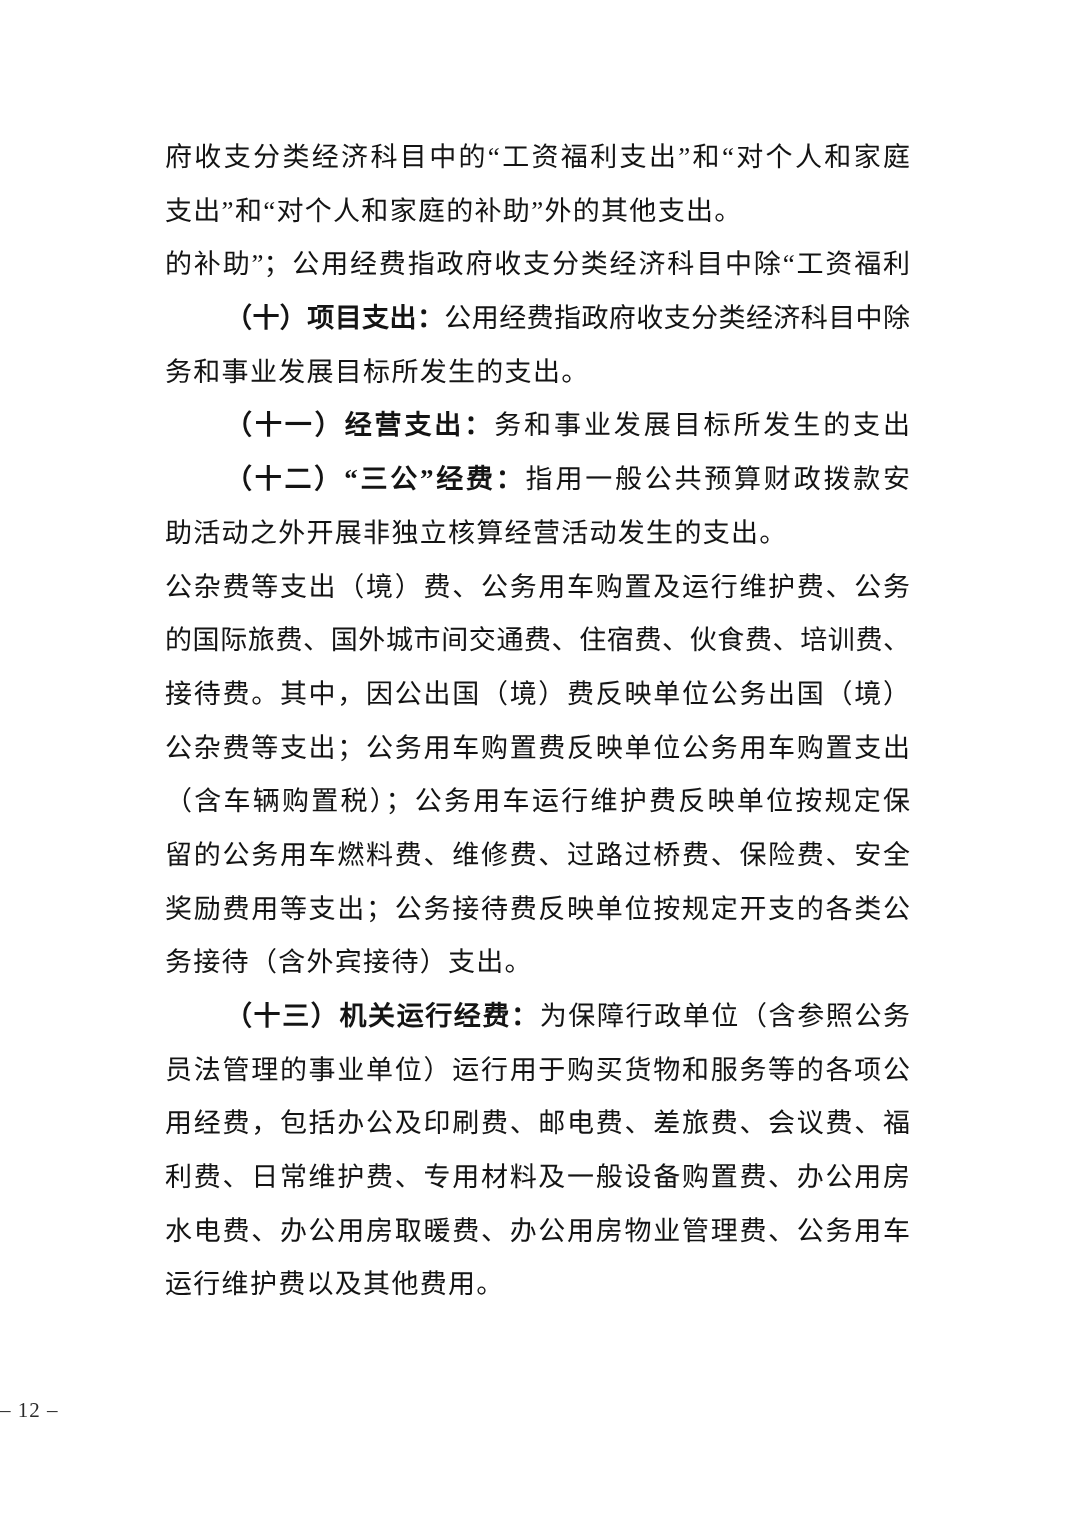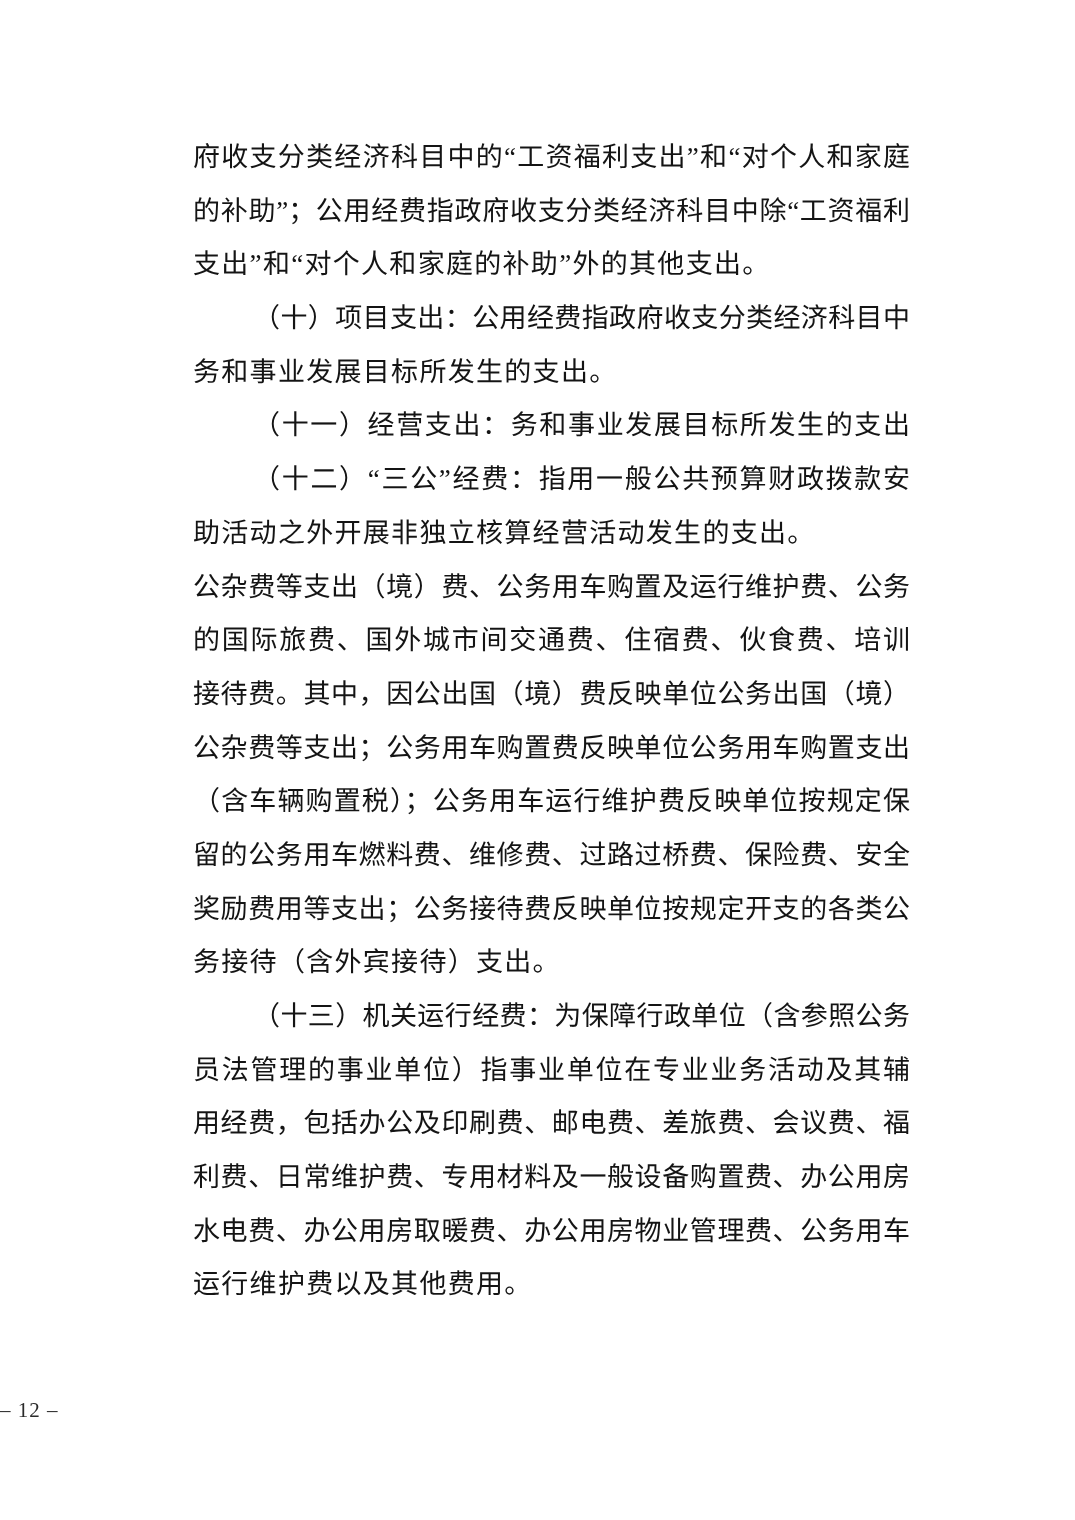--- a/index.html
+++ b/index.html
@@ -41,61 +41,60 @@
   
   .end {
     text-align: left;
     letter-spacing: 1.3px;
   }
   .indent {
     padding-left: 60px;
     width: 685px;
   }
   .term {
-    font-weight: 400;
-    margin-left: 28px;
+    font-weight: 700;
   }
   .footer {
     position: absolute;
     left: 0;
     top: 1398px;
     width: 1075px;
     font-size: 21px;
     letter-spacing: 1px;
     color: #2a2a2a;
   }
 </style>
 </head>
 <body>
 
 <div class="page">
   <div class="content">
 
     <div class="line jl"><span class="term"></span><span>府收支分类经济科目中的“工资福利支出”和“对个人和家庭</span></div>
+    <div class="line end"><span class="term"></span><span>支出”和“对个人和家庭的补助”外的其他支出。</span></div>
     <div class="line jl"><span class="term"></span><span>的补助”；公用经费指政府收支分类经济科目中除“工资福利</span></div>
-    <div class="line end"><span class="term"></span><span>支出”和“对个人和家庭的补助”外的其他支出。</span></div>
 
     <div class="line jl indent"><span class="term">（十）项目支出：</span><span>公用经费指政府收支分类经济科目中除</span></div>
     <div class="line end"><span class="term"></span><span>务和事业发展目标所发生的支出。</span></div>
 
     <div class="line jl indent"><span class="term">（十一）经营支出：</span><span>务和事业发展目标所发生的支出</span></div>
     <div class="line jl indent"><span class="term">（十二）“三公”经费：</span><span>指用一般公共预算财政拨款安</span></div>
 
     <div class="line end"><span class="term"></span><span>助活动之外开展非独立核算经营活动发生的支出。</span></div>
     <div class="line jl"><span class="term"></span><span>公杂费等支出（境）费、公务用车购置及运行维护费、公务</span></div>
     <div class="line jl"><span class="term"></span><span>的国际旅费、国外城市间交通费、住宿费、伙食费、培训费、</span></div>
     <div class="line jl"><span class="term"></span><span>接待费。其中，因公出国（境）费反映单位公务出国（境）</span></div>
     <div class="line jl"><span class="term"></span><span>公杂费等支出；公务用车购置费反映单位公务用车购置支出</span></div>
     <div class="line jl"><span class="term"></span><span>（含车辆购置税）；公务用车运行维护费反映单位按规定保</span></div>
     <div class="line jl"><span class="term"></span><span>留的公务用车燃料费、维修费、过路过桥费、保险费、安全</span></div>
     <div class="line jl"><span class="term"></span><span>奖励费用等支出；公务接待费反映单位按规定开支的各类公</span></div>
     <div class="line end"><span class="term"></span><span>务接待（含外宾接待）支出。</span></div>
 
     <div class="line jl indent"><span class="term">（十三）机关运行经费：</span><span>为保障行政单位（含参照公务</span></div>
-    <div class="line jl"><span class="term"></span><span>员法管理的事业单位）指事业单位在专业业务活动及其辅</span></div>
+    <div class="line jl"><span class="term"></span><span>员法管理的事业单位）运行用于购买货物和服务等的各项公</span></div>
     <div class="line jl"><span class="term"></span><span>用经费，包括办公及印刷费、邮电费、差旅费、会议费、福</span></div>
     <div class="line jl"><span class="term"></span><span>利费、日常维护费、专用材料及一般设备购置费、办公用房</span></div>
     <div class="line jl"><span class="term"></span><span>水电费、办公用房取暖费、办公用房物业管理费、公务用车</span></div>
     <div class="line end"><span class="term"></span><span>运行维护费以及其他费用。</span></div>
 
   </div>
 
   <div class="footer">– 12 –</div>
 </div>
 

